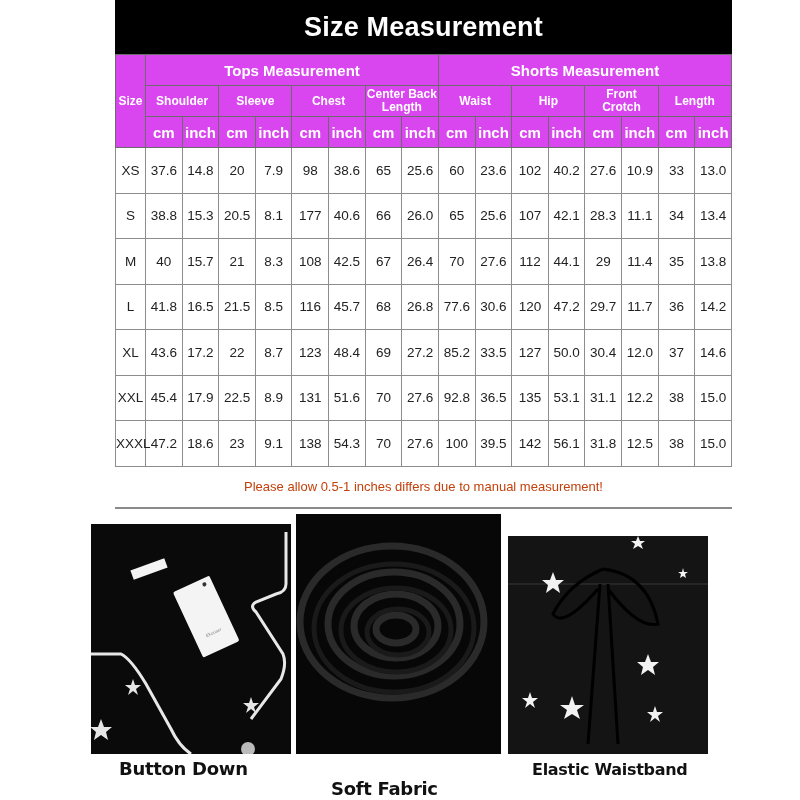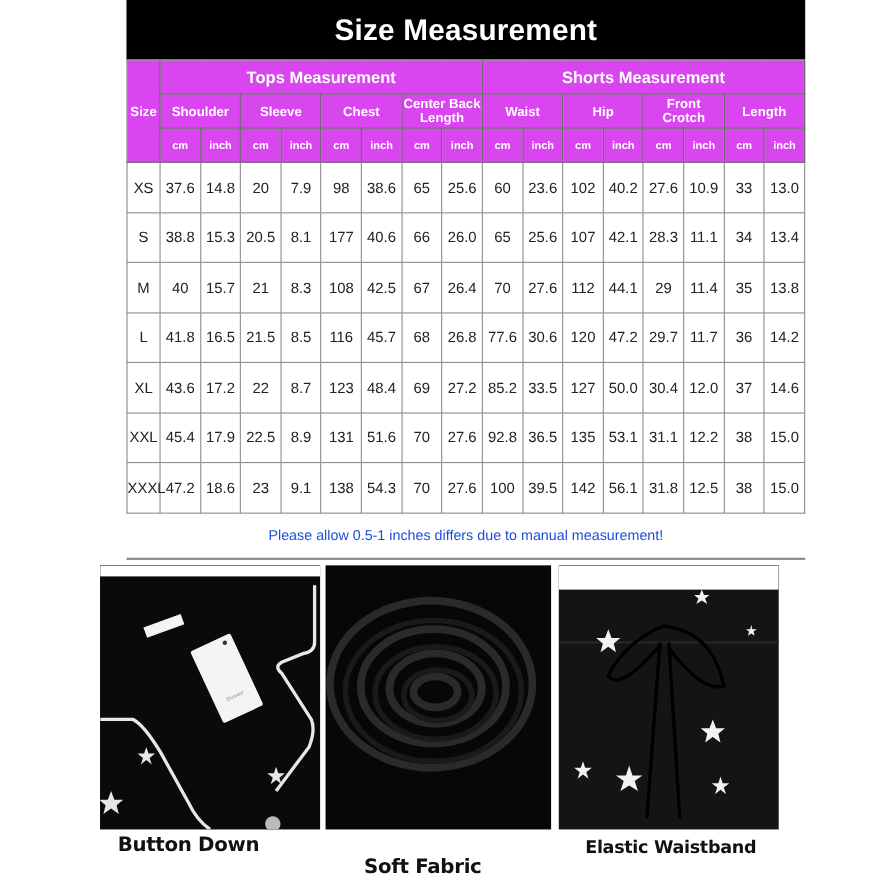--- a/index.html
+++ b/index.html
@@ -5,26 +5,26 @@
   html, body { margin: 0; padding: 0; background: #ffffff; }
   body { width: 800px; height: 800px; position: relative; overflow: hidden;
          font-family: "Liberation Sans", sans-serif; }
   .sheet { position: absolute; left: 91px; top: 0; width: 617px; padding-left: 24px; }
   .title-bar { background: #000; height: 54px; display: flex; align-items: center; justify-content: center;
                color: #fff; font-weight: bold; font-size: 27px; letter-spacing: 0.2px; }
   table.size { border-collapse: collapse; width: 617px; table-layout: fixed; }
   table.size th { background: #d946ef; color: #fff; font-weight: bold; font-size: 12px; height: 30px;
                   border: 1px solid #6b6b6b; padding: 0; text-align: center; line-height: 13px; }
   table.size th.group { font-size: 15px; }
-  table.size th.unit { font-size: 10px; font-weight: bold; }
+  table.size th.unit { font-size: 15px; font-weight: bold; }
   table.size td { color: #222; font-size: 13.5px; height: 44.5px; text-align: center;
                   border: 1px solid #8d8d8d; padding: 0; background: #fff; }
   table.size td.sz { font-size: 13.5px; }
   .note { height: 40px; display: flex; align-items: center; justify-content: center; font-size: 13px;
-          color: #1d4ed8; border-bottom: 2px solid #8a8a8a; }
+          color: #c2410c; border-bottom: 2px solid #8a8a8a; }
   .photos { position: absolute; top: 514px; left: 91px; width: 617px; height: 240px; }
   .photo { position: absolute; top: 0; height: 240px; background: #0b0b0b; overflow: hidden; }
   .captions { position: absolute; top: 758px; left: 91px; width: 617px; height: 30px; }
   .cap { position: absolute; top: 0; font-weight: 900; font-family: "DejaVu Sans", sans-serif; color: #111;
          font-size: 18px; letter-spacing: -0.3px; }
 </style>
 </head>
 <body>
 
 <div class="sheet">
@@ -261,16 +261,16 @@
         <polygon points="140,140 143,148 151,148 145,153 147,161 140,156 133,161 135,153 129,148 137,148"></polygon>
         <polygon points="22,178 24,184 30,184 25,188 27,194 22,190 17,194 19,188 14,184 20,184"></polygon>
         <polygon points="64,182 67,191 76,191 69,196 72,205 64,200 56,205 59,196 52,191 61,191"></polygon>
         <polygon points="147,192 149,198 155,198 150,202 152,208 147,204 142,208 144,202 139,198 145,198"></polygon>
       </g>
     </svg>
   </div>
 </div>
 
 <div class="captions">
-  <span class="cap" style="left:16px;">Button Down</span>
+  <span class="cap" style="left:28px;">Button Down</span>
   <span class="cap" style="left:240px;margin-top:20px;">Soft Fabric</span>
   <span class="cap" style="left:441px;font-size:16px;top:2px;">Elastic Waistband</span>
 </div>
 
 </body></html>

